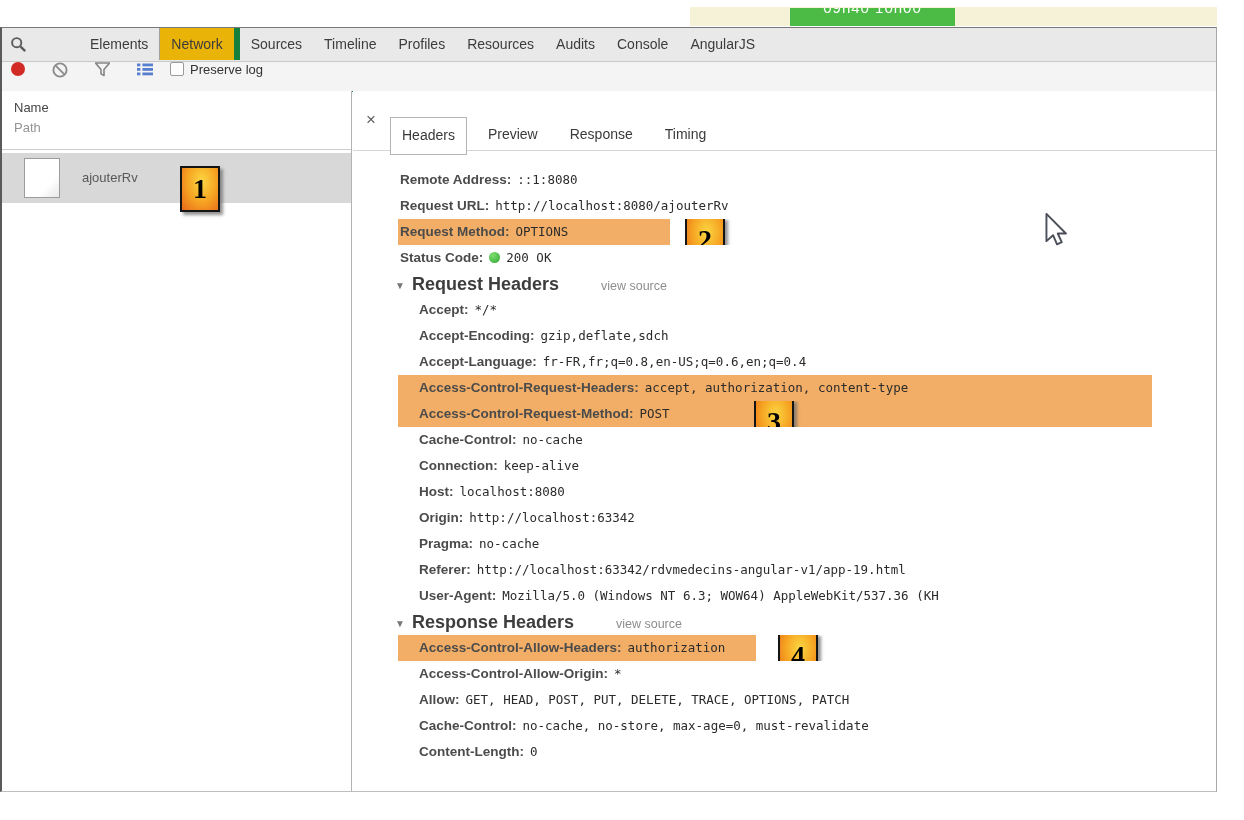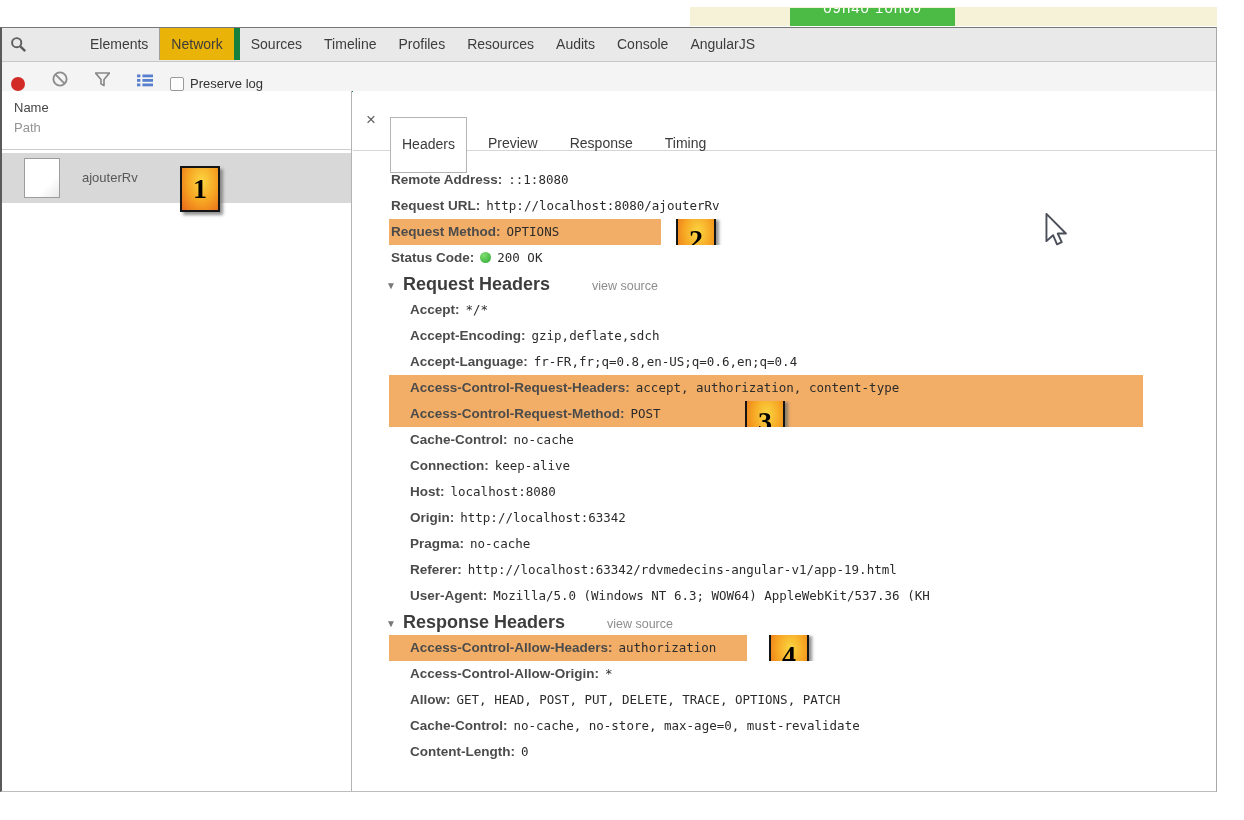--- a/index.html
+++ b/index.html
@@ -17,21 +17,21 @@
        border-top:1px solid #787878;border-left:2px solid #5a5a5a;
        border-right:1px solid #a8a8a8;border-bottom:1px solid #bdbdbd;}
 
   
   .tabbar{height:33px;background:#e9e9e9;border-bottom:1px solid #c8c8c8;display:flex;gap:45px;}
   .searchbtn{width:32px;height:33px;display:flex;align-items:center;justify-content:center;}
   .tab{padding:0 11px;font-size:14px;color:#3c3c3c;height:32px;line-height:32px;cursor:default;}
   .tab.sel{background:#eab308;border-left:1px solid #9f9f9f;border-right:6px solid #15803d;}
 
   
-  .toolbar2{height:29px;background:#f4f4f4;border-bottom:1px solid #0f766e;display:flex;align-items:flex-end;}
+  .toolbar2{height:29px;background:#f4f4f4;border-bottom:1px solid #0f766e;display:flex;align-items:flex-start;}
   .rec{width:14px;height:14px;border-radius:50%;background:#d22b25;margin-left:9px;}
   .icon{display:inline-block;}
   .i-clear{margin-left:27px;}
   .i-funnel{margin-left:27px;}
   .i-list{margin-left:27px;}
   .chk{width:12px;height:12px;border:1px solid #9a9a9a;background:#fdfdfd;border-radius:2px;margin-left:17px;}
   .preserve{font-size:13px;color:#333;margin-left:6px;}
 
   
   .sidebar{position:absolute;left:0;top:63px;width:350px;bottom:0;border-right:1px solid #b3b3b3;
@@ -49,25 +49,25 @@
          background:radial-gradient(ellipse at 55% 32%,#fbd742 0%,#f6a322 52%,#e8681a 100%);
          box-shadow:3px 3px 3px rgba(110,110,110,.75);
          color:#000;font-family:"Liberation Serif",serif;font-weight:bold;font-size:28px;
          text-align:center;line-height:42px;z-index:6;}
 
   
   .detail{position:absolute;left:351px;top:63px;right:0;bottom:0;}
   .dtabs{height:60px;border-bottom:1px solid #d6d6d6;position:relative;box-sizing:border-box;background:#fff;}
   .closex{position:absolute;left:13px;top:20px;font-size:17px;color:#5f5f5f;line-height:17px;}
   .dtabwrap{position:absolute;left:37px;top:26px;display:flex;}
-  .dtab{font-size:14px;color:#3a3a3a;padding:13px 11px;height:28px;line-height:27px;margin-right:10px;}
+  .dtab{font-size:14px;color:#3a3a3a;padding:4px 11px;height:28px;line-height:27px;margin-right:10px;}
   .dtab.sel{border:1px solid #b4b4b4;background:#fff;}
 
   
-  .content{position:absolute;left:0;top:60px;right:0;bottom:0;overflow:hidden;padding-top:16px;}
+  .content{position:absolute;left:0;top:60px;right:0;bottom:0;overflow:hidden;padding-top:16px;padding-left:9px;}
   .line{height:26px;line-height:26px;white-space:nowrap;overflow:hidden;position:relative;font-size:13.5px;}
   .ind0{padding-left:38px;}
   .ind1{padding-left:57px;}
   .hlabel{font-weight:bold;color:#4b4b4b;}
   .hvalue{font-family:"DejaVu Sans Mono",monospace;font-size:12.5px;color:#2b2b2b;margin-left:6px;}
   .sec{padding-left:33px;}
   .tri{color:#777;font-size:10px;margin-right:7px;vertical-align:1px;}
   .sectitle{font-weight:bold;color:#3d3d3d;font-size:18px;}
   .vsrc{color:#8d8d8d;margin-left:42px;font-size:12.5px;}
   .dot{display:inline-block;width:11px;height:11px;border-radius:50%;

